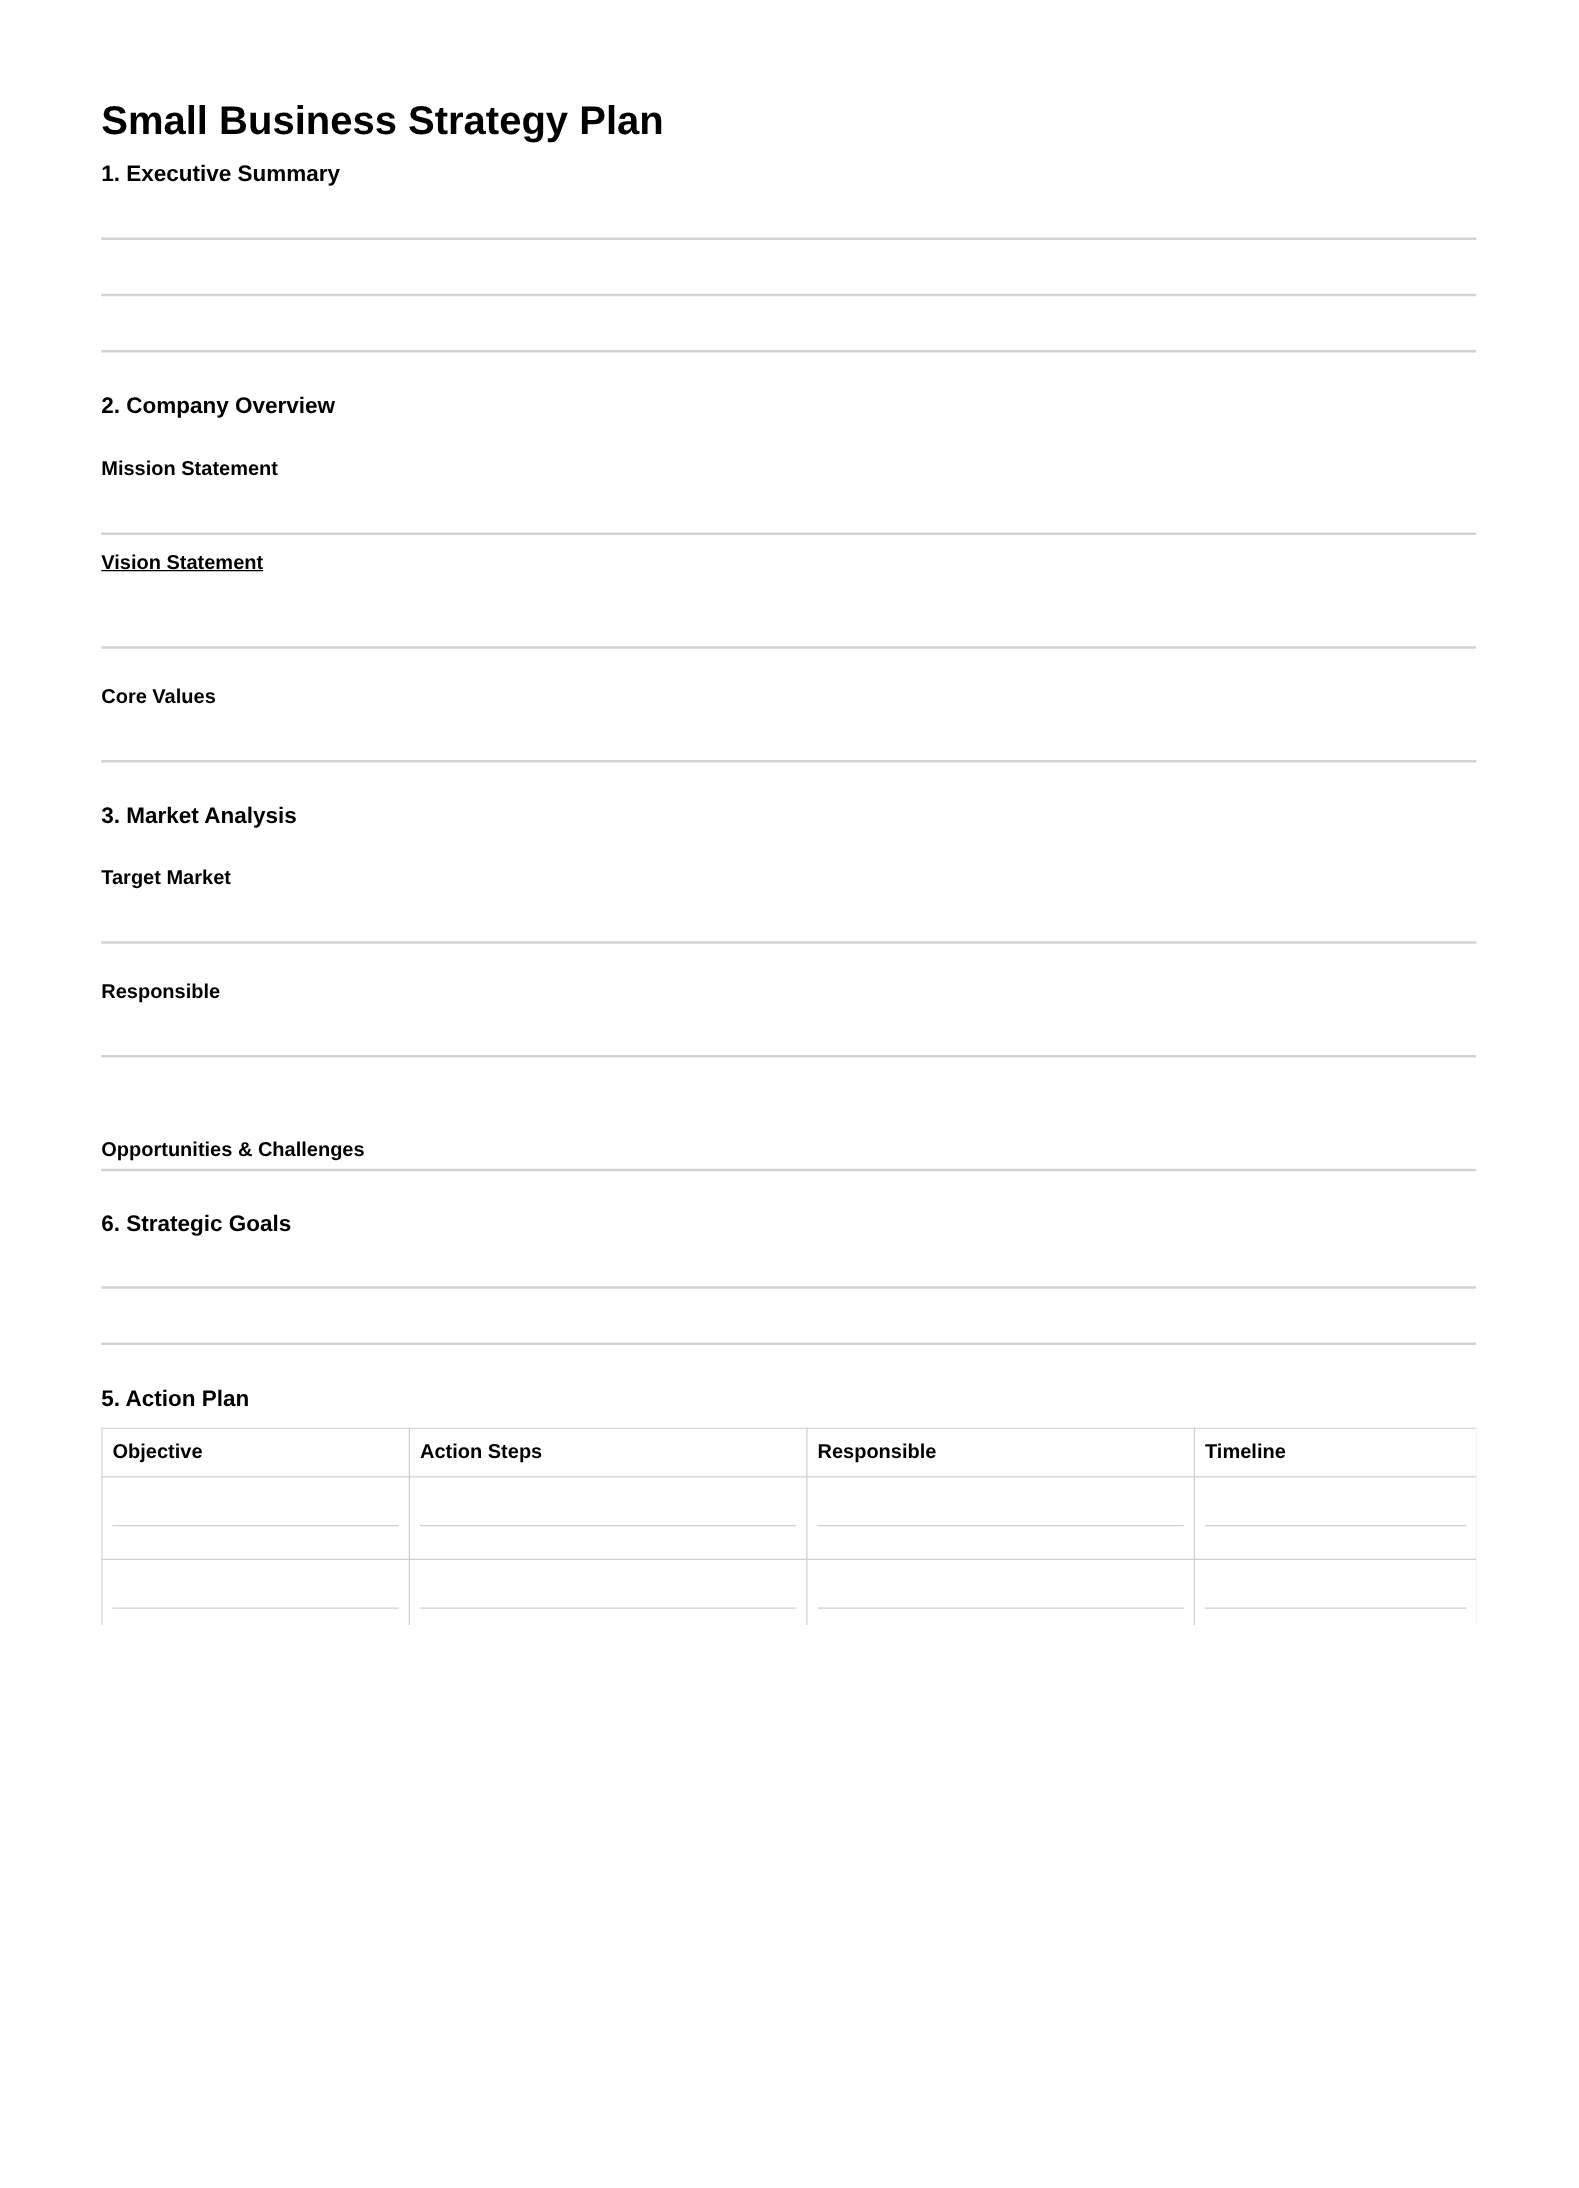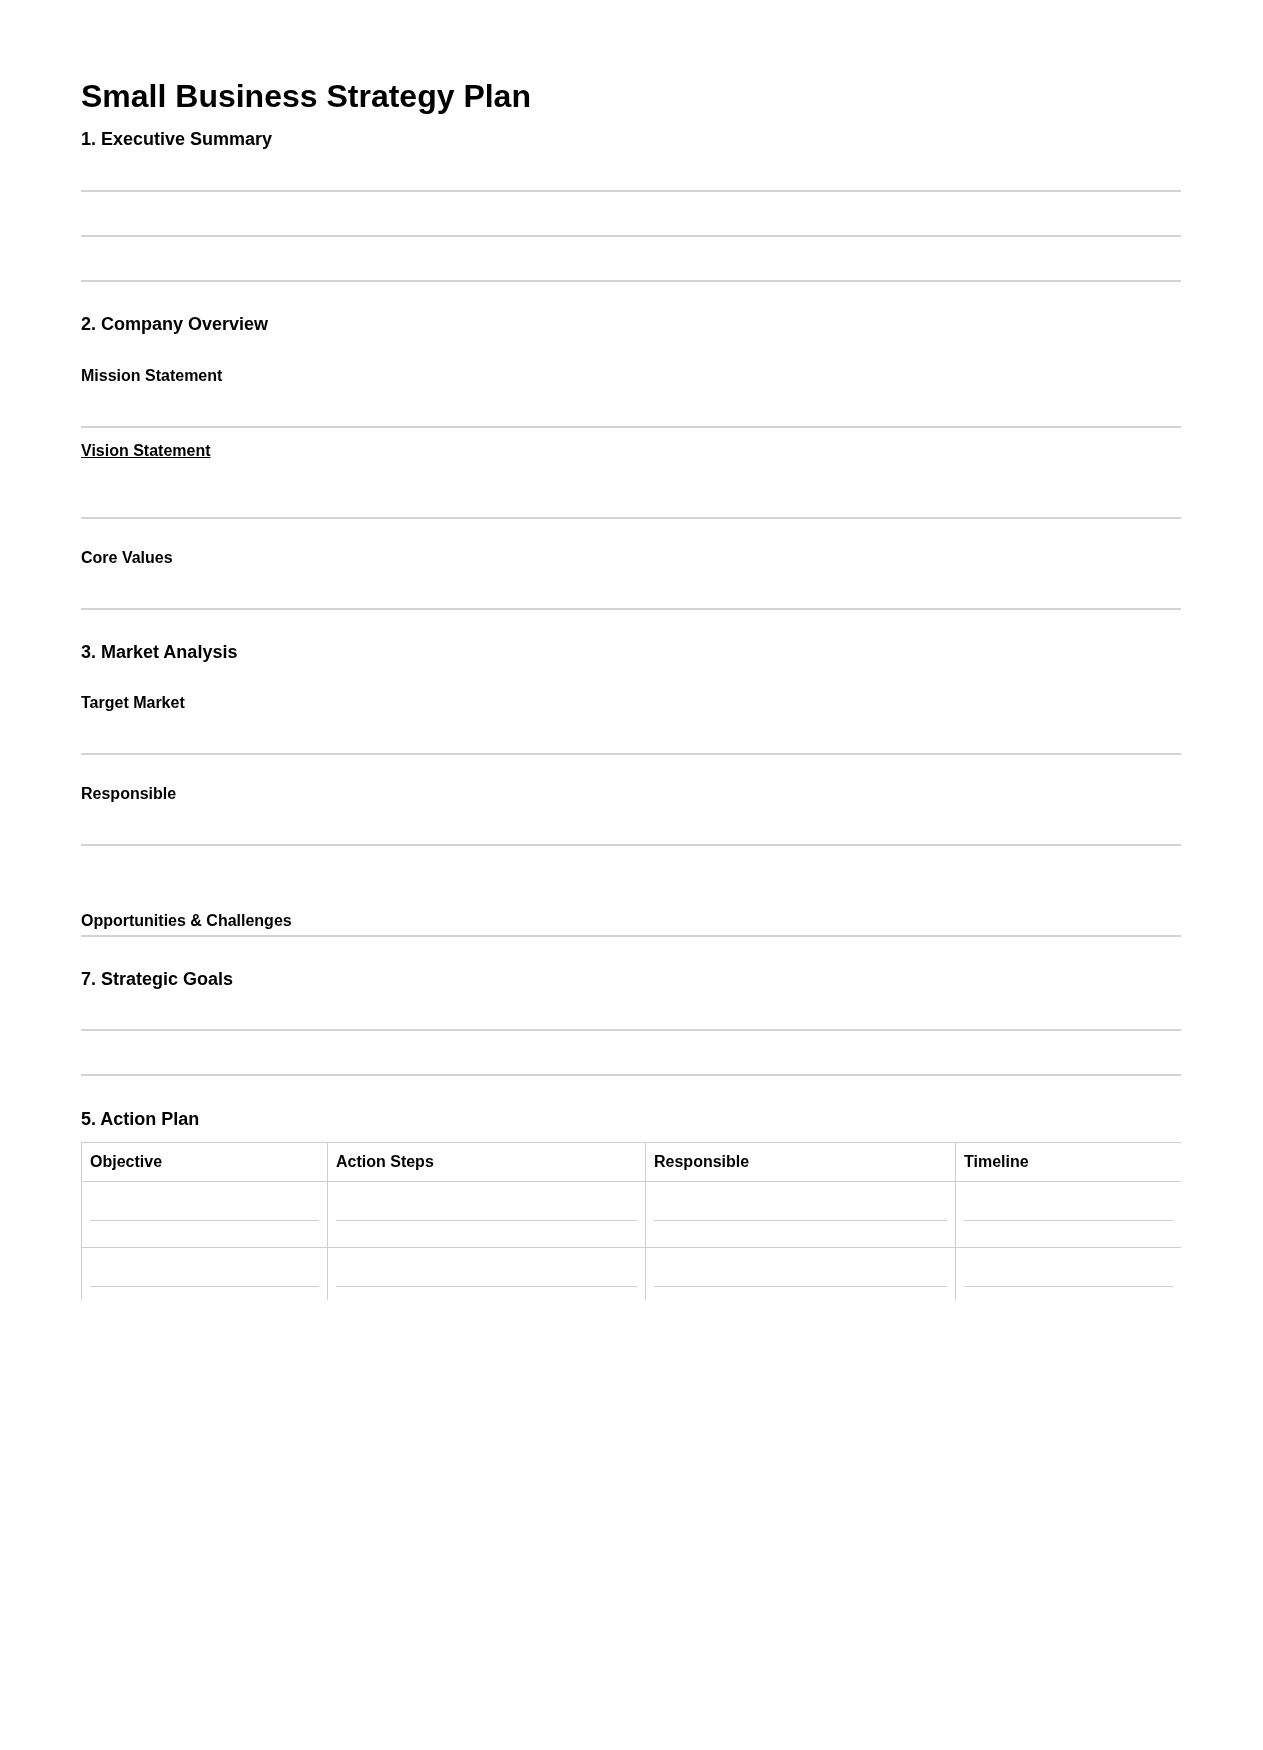--- a/index.html
+++ b/index.html
@@ -43,21 +43,21 @@
   <div class="rule" style="top:608px;"></div>
 
   <h2 class="abs" style="top:643px;">3. Market Analysis</h2>
   <div class="sub abs" style="top:695px;">Target Market</div>
   <div class="rule" style="top:753px;"></div>
   <div class="sub abs" style="top:786px;">Responsible</div>
   <div class="rule" style="top:844px;"></div>
   <div class="sub abs" style="top:877px;margin-top:36px;">Opportunities &amp; Challenges</div>
   <div class="rule" style="top:935px;"></div>
 
-  <h2 class="abs" style="top:970px;">7. Strategic Goals</h2>
+  <h2 class="abs" style="top:970px;">6. Strategic Goals</h2>
   <div class="rule" style="top:1029px;"></div>
   <div class="rule" style="top:1074px;"></div>
 
   <h2 class="abs" style="top:1110px;">5. Action Plan</h2>
   <div class="table-wrap">
     <table>
       <colgroup>
         <col style="width:246px">
           <col style="width:318px">
           <col style="width:310px">

